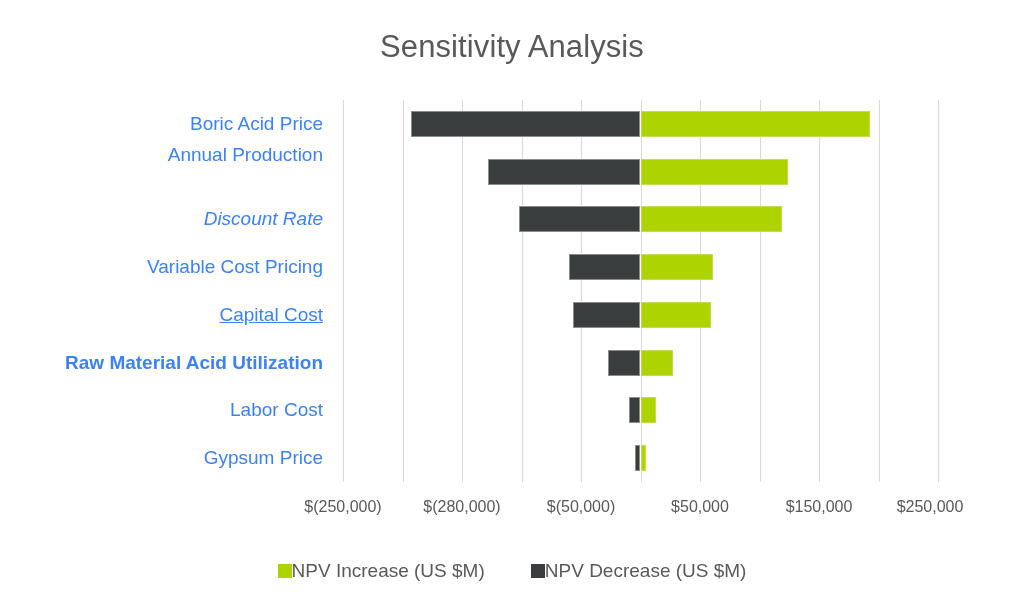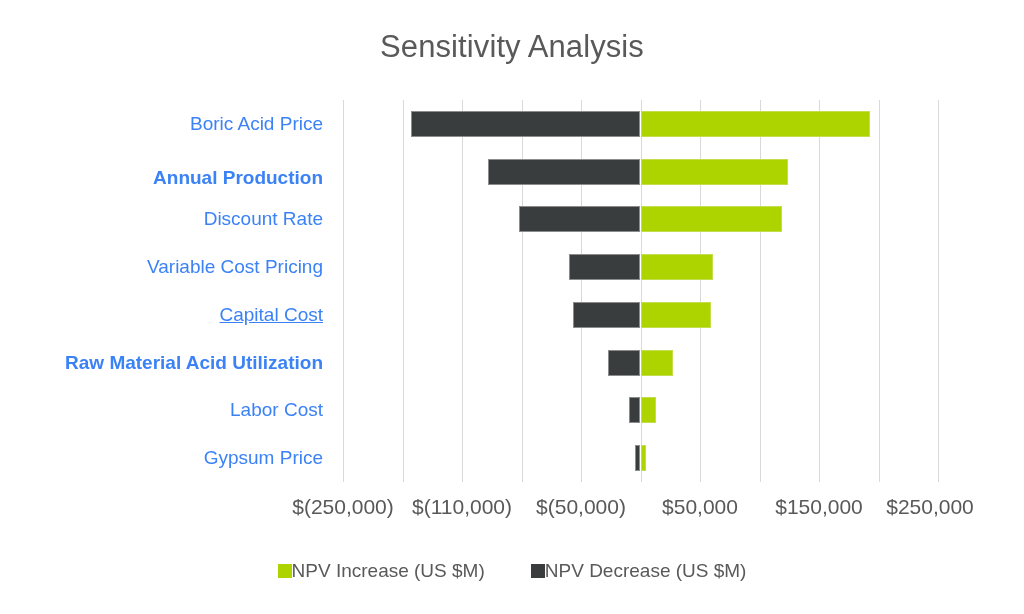--- a/index.html
+++ b/index.html
@@ -99,21 +99,21 @@
     position: absolute;
     left: 343px;
     top: 495px;
     width: 595px;
     height: 30px;
   }
   .tick-label {
     position: absolute;
     top: 0;
     text-align: left;
-    font-size: 21px;
+    font-size: 16px;
     color: #595959;
     line-height: 24px;
     white-space: nowrap;
     transform: translateX(-50%);
   }
 
   
   #legend {
     position: absolute;
     left: 0;
@@ -142,22 +142,22 @@
 </style>
 </head>
 <body>
 
 <div id="chart-root">
 
   <div id="chart-title">Sensitivity Analysis</div>
 
   <div id="category-axis">
       <div class="cat-label" style="top: 12.875px;">Boric Acid Price</div>
-      <div class="cat-label" style="top: 67px; font-weight: bold;">Annual Production</div>
-      <div class="cat-label" style="top: 108.375px;">Discount Rate</div>
+      <div class="cat-label" style="top: 44px;">Annual Production</div>
+      <div class="cat-label" style="top: 108.375px; font-style: italic;">Discount Rate</div>
       <div class="cat-label" style="top: 156.125px;">Variable Cost Pricing</div>
       <div class="cat-label" style="top: 203.875px; text-decoration: underline;">Capital Cost</div>
       <div class="cat-label" style="top: 251.625px; font-weight: bold;">Raw Material Acid Utilization</div>
       <div class="cat-label" style="top: 299.375px;">Labor Cost</div>
       <div class="cat-label" style="top: 347.125px; padding-left: 24px;">Gypsum Price</div>
     </div>
 
   <div id="plot-area">
       <div class="gridline" style="left: 0px;"></div>
       <div class="gridline" style="left: 59.5px;"></div>
@@ -199,21 +199,21 @@
         <div class="bar bar-pos" title="Labor Cost: 13000" style="left: 297.5px; width: 15.47px; background: rgb(174, 212, 0);"></div>
       </div>
       <div class="bar-row" style="top: 345.125px; height: 26px;">
         <div class="bar bar-neg" title="Gypsum Price: -5000" style="left: 291.55px; width: 5.95px; background: rgb(58, 61, 61);"></div>
         <div class="bar bar-pos" title="Gypsum Price: 5000" style="left: 297.5px; width: 5.95px; background: rgb(174, 212, 0);"></div>
       </div>
     </div>
 
   <div id="value-axis">
       <div class="tick-label" style="left: 0px;">$(250,000)</div>
-      <div class="tick-label" style="left: 119px;">$(110,000)</div>
+      <div class="tick-label" style="left: 119px;">$(280,000)</div>
       <div class="tick-label" style="left: 238px;">$(50,000)</div>
       <div class="tick-label" style="left: 357px;">$50,000</div>
       <div class="tick-label" style="left: 476px;">$150,000</div>
       <div class="tick-label" style="left: 581px; margin-left: 6px;">$250,000</div>
     </div>
 
   <div id="legend">
       <div class="legend-item">
         <span class="legend-swatch" style="background: rgb(174, 212, 0);"></span>
         <span class="legend-text">NPV Increase (US $M)</span>

